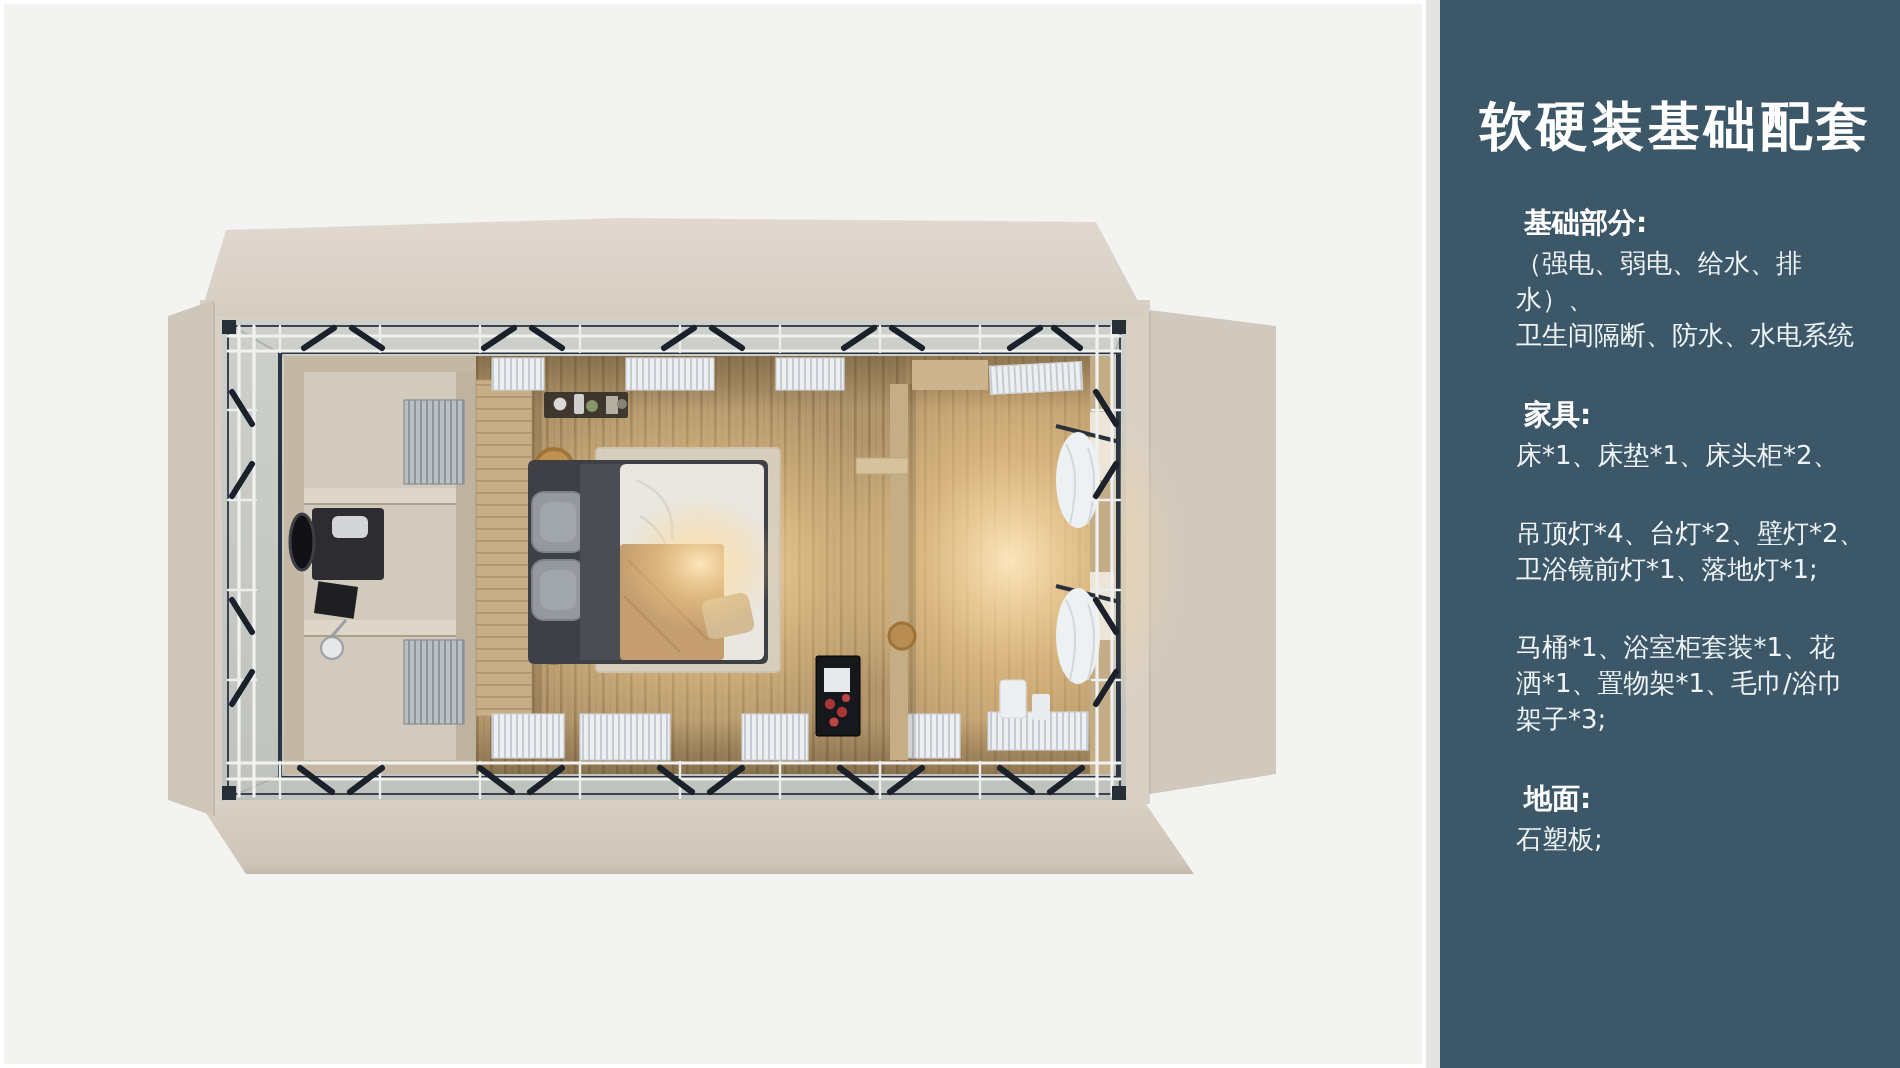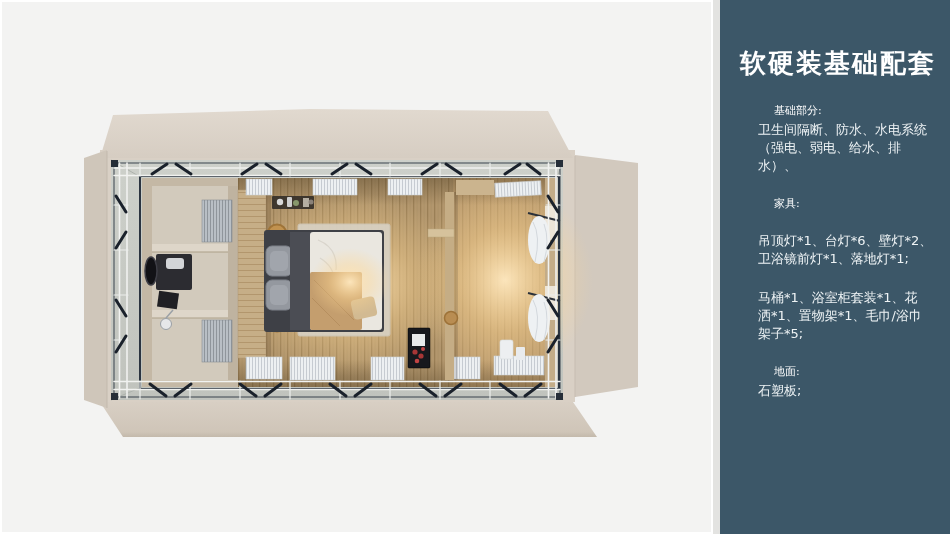--- a/index.html
+++ b/index.html
@@ -6,21 +6,21 @@
   .stage{position:relative;width:950px;height:534px;overflow:hidden;background:#b91c1c;
          font-family:"DejaVu Sans","Liberation Sans",sans-serif;}
   .canvas{position:absolute;left:0;top:0;width:713px;height:534px;background:#f3f3f2;
           box-shadow:inset 0 0 0 2px #ffffff;}
   .divider{position:absolute;left:713px;top:0;width:7px;height:534px;background:#e3e3e1;}
   .panel{position:absolute;left:720px;top:0;width:230px;height:534px;background:#3c5768;
          color:#eef3f5;box-sizing:border-box;padding:46px 14px 0 38px;}
   .panel-title{color:#ffffff;font-size:26px;font-weight:700;letter-spacing:2px;
                margin:0 0 22px -18px;white-space:nowrap;}
   .section{margin:0 0 21px 0;}
-  .sec-head{color:#ffffff;font-size:11px;font-weight:400;margin:0 0 3px 16px;}
+  .sec-head{color:#ffffff;font-size:14px;font-weight:700;margin:0 0 3px 4px;}
   .sec-line{font-size:13px;line-height:18px;}
   svg{display:block;}
 </style>
 </head>
 <body>
 <div class="stage">
 
 <div class="canvas">
 <svg width="713" height="534" viewBox="0 0 713 534">
   <defs>
@@ -265,37 +265,38 @@
   </g>
 </svg>
 </div>
 
 <div class="divider"></div>
 <div class="panel">
   <h1 class="panel-title">软硬装基础配套</h1>
 
   <div class="section">
     <div class="sec-head">基础部分:</div>
+    <div class="sec-line">（强电、弱电、给水、排水）、</div>
     <div class="sec-line">卫生间隔断、防水、水电系统</div>
-    <div class="sec-line">（强电、弱电、给水、排水）、</div>
   </div>
 
   <div class="section">
     <div class="sec-head">家具:</div>
-  </div>
-
-  <div class="section">
-    <div class="sec-line">吊顶灯*1、台灯*6、壁灯*2、</div>
+    <div class="sec-line">床*1、床垫*1、床头柜*2、</div>
+  </div>
+
+  <div class="section">
+    <div class="sec-line">吊顶灯*4、台灯*2、壁灯*2、</div>
     <div class="sec-line">卫浴镜前灯*1、落地灯*1;</div>
   </div>
 
   <div class="section">
     <div class="sec-line">马桶*1、浴室柜套装*1、花</div>
     <div class="sec-line">洒*1、置物架*1、毛巾/浴巾</div>
-    <div class="sec-line">架子*5;</div>
+    <div class="sec-line">架子*3;</div>
   </div>
 
   <div class="section">
     <div class="sec-head">地面:</div>
     <div class="sec-line">石塑板;</div>
   </div>
 </div>
 
 </div>
 

